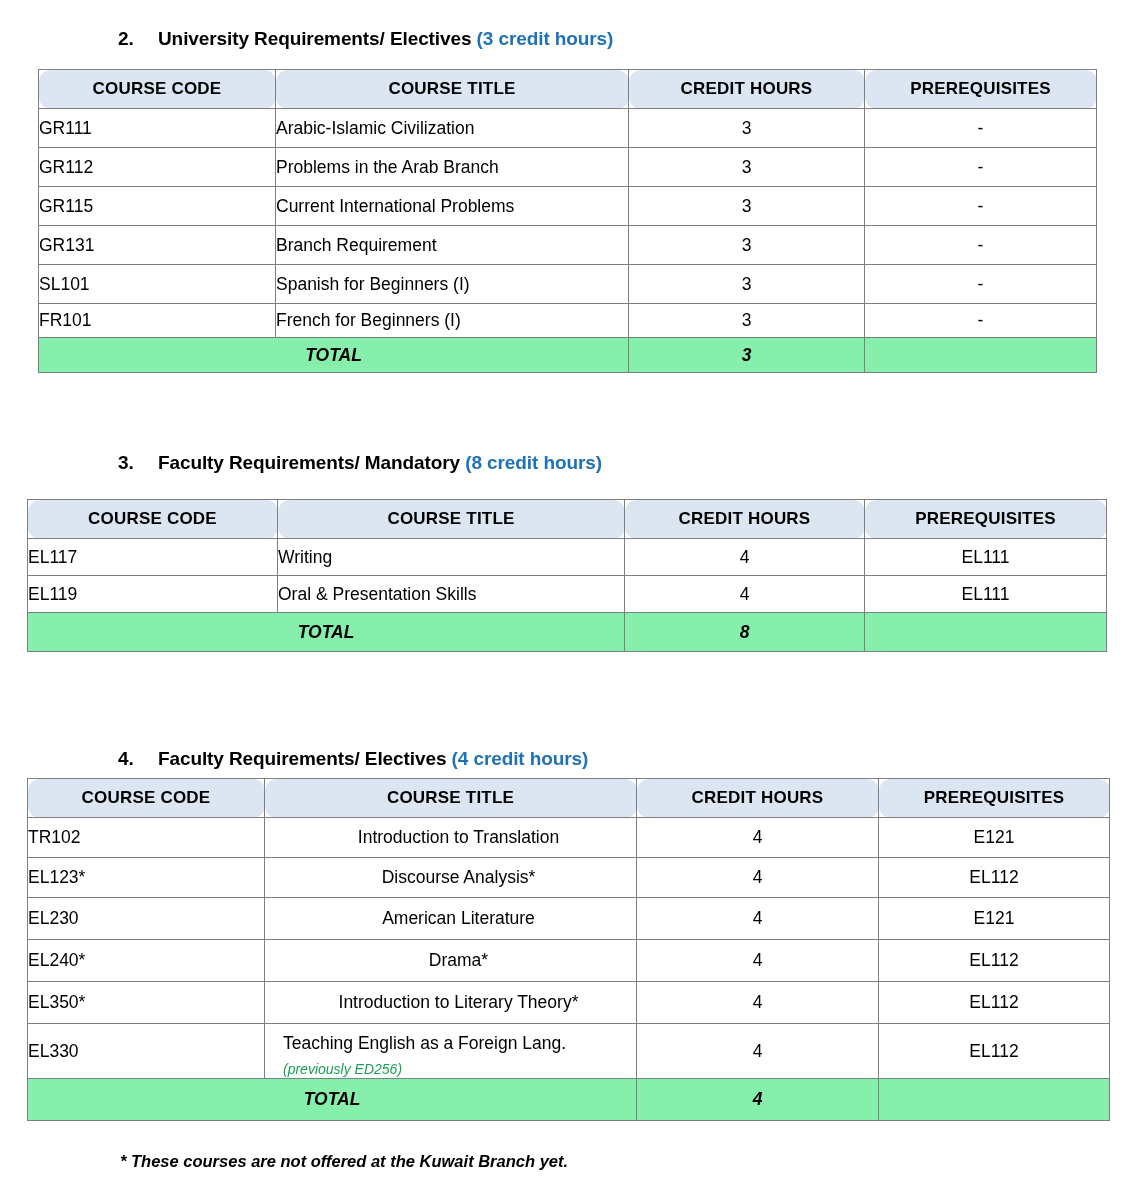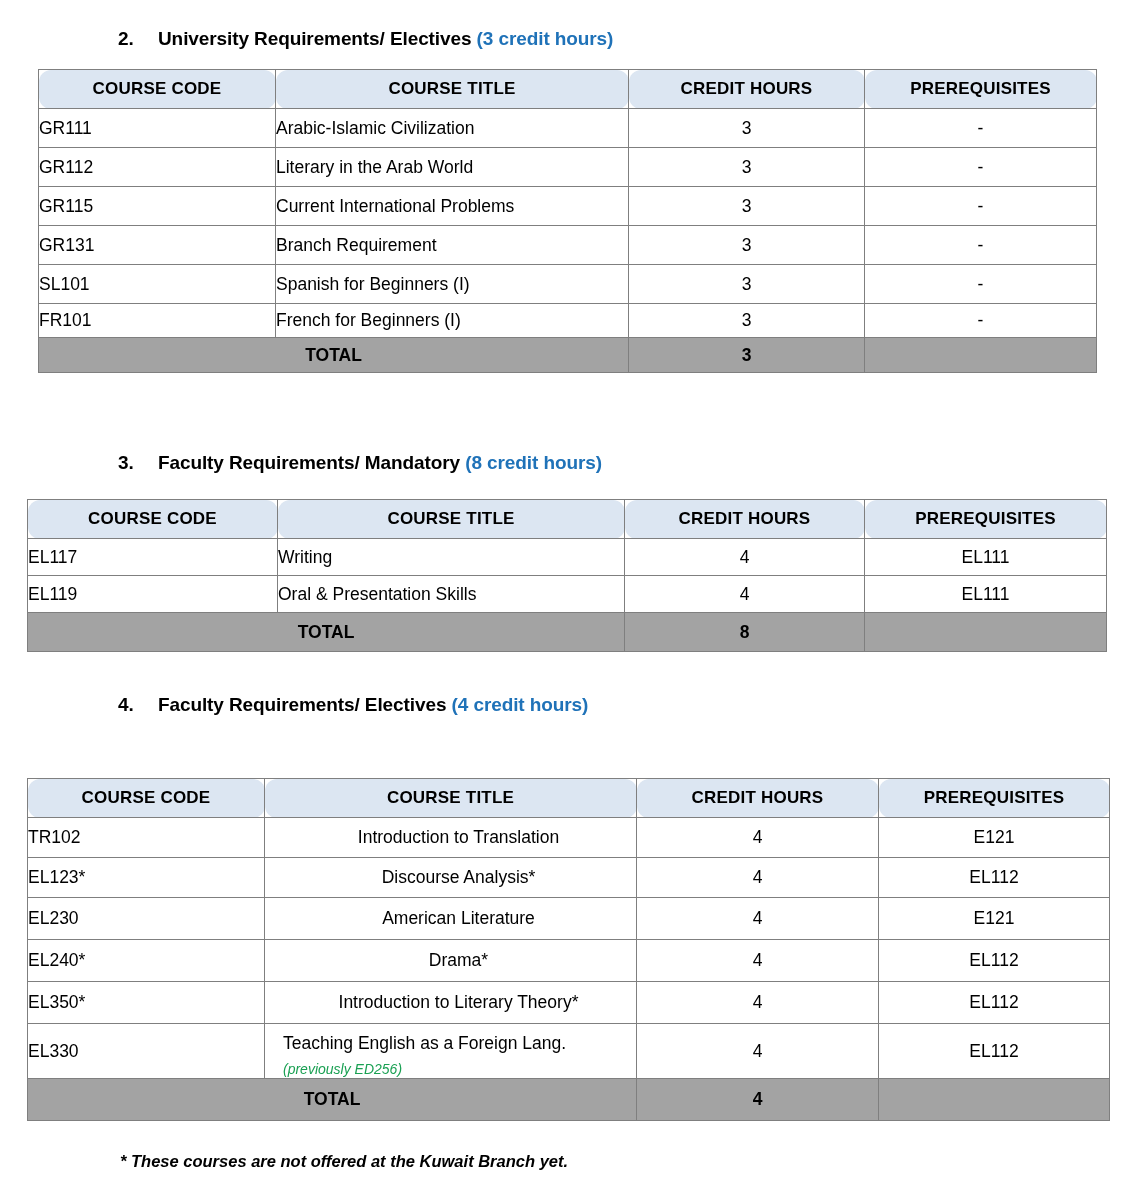--- a/index.html
+++ b/index.html
@@ -67,24 +67,25 @@
     padding-left: 10px;
   }
   td.c-title.center {
     text-align: center;
     padding-left: 16px;
   }
   td.c-hours, td.c-prereq {
     text-align: center;
   }
   tr.total-row td {
-    background: #a3a3a3;
+    background: #86efac;
     font-weight: bold;
     text-align: center;
     height: 34px;
+    font-style: italic;
   }
   tr.total-row td.total-label { text-align: center; }
 
   .prev-note {
     display: block;
     font-style: italic;
     font-size: 14px;
     color: #1aa053;
     margin-top: 1px;
   }
@@ -105,21 +106,21 @@
     white-space: nowrap;
   }
 
   
   #table-1 { left: 38px;  top: 69px;  width: 1058px; }
   #table-3 { left: 27px;  top: 499px; width: 1079px; }
   #table-4 { left: 27px;  top: 778px; width: 1082px; }
 
   #h2 { left: 118px; top: 28px; }
   #h3 { left: 118px; top: 452px; }
-  #h4 { left: 118px; top: 694px; }
+  #h4 { left: 118px; top: 748px; }
   #foot { left: 80px; top: 1152px; margin-left: 40px; }
 </style>
 </head>
 <body>
 
 <div class="page">
 
   <div class="section-heading" id="h2">
     <span class="num">2.</span><span>University Requirements/ Electives</span><span> </span><span class="credits">(3 credit hours)</span>
   </div>
@@ -141,21 +142,21 @@
     </thead>
     <tbody>
       <tr style="height:39px">
         <td class="c-code">GR111</td>
         <td class="c-title">Arabic-Islamic Civilization</td>
         <td class="c-hours">3</td>
         <td class="c-prereq">-</td>
       </tr>
       <tr style="height:39px">
         <td class="c-code">GR112</td>
-        <td class="c-title">Literary in the Arab World</td>
+        <td class="c-title">Problems in the Arab Branch</td>
         <td class="c-hours">3</td>
         <td class="c-prereq">-</td>
       </tr>
       <tr style="height:39px">
         <td class="c-code">GR115</td>
         <td class="c-title">Current International Problems</td>
         <td class="c-hours">3</td>
         <td class="c-prereq">-</td>
       </tr>
       <tr style="height:39px">

